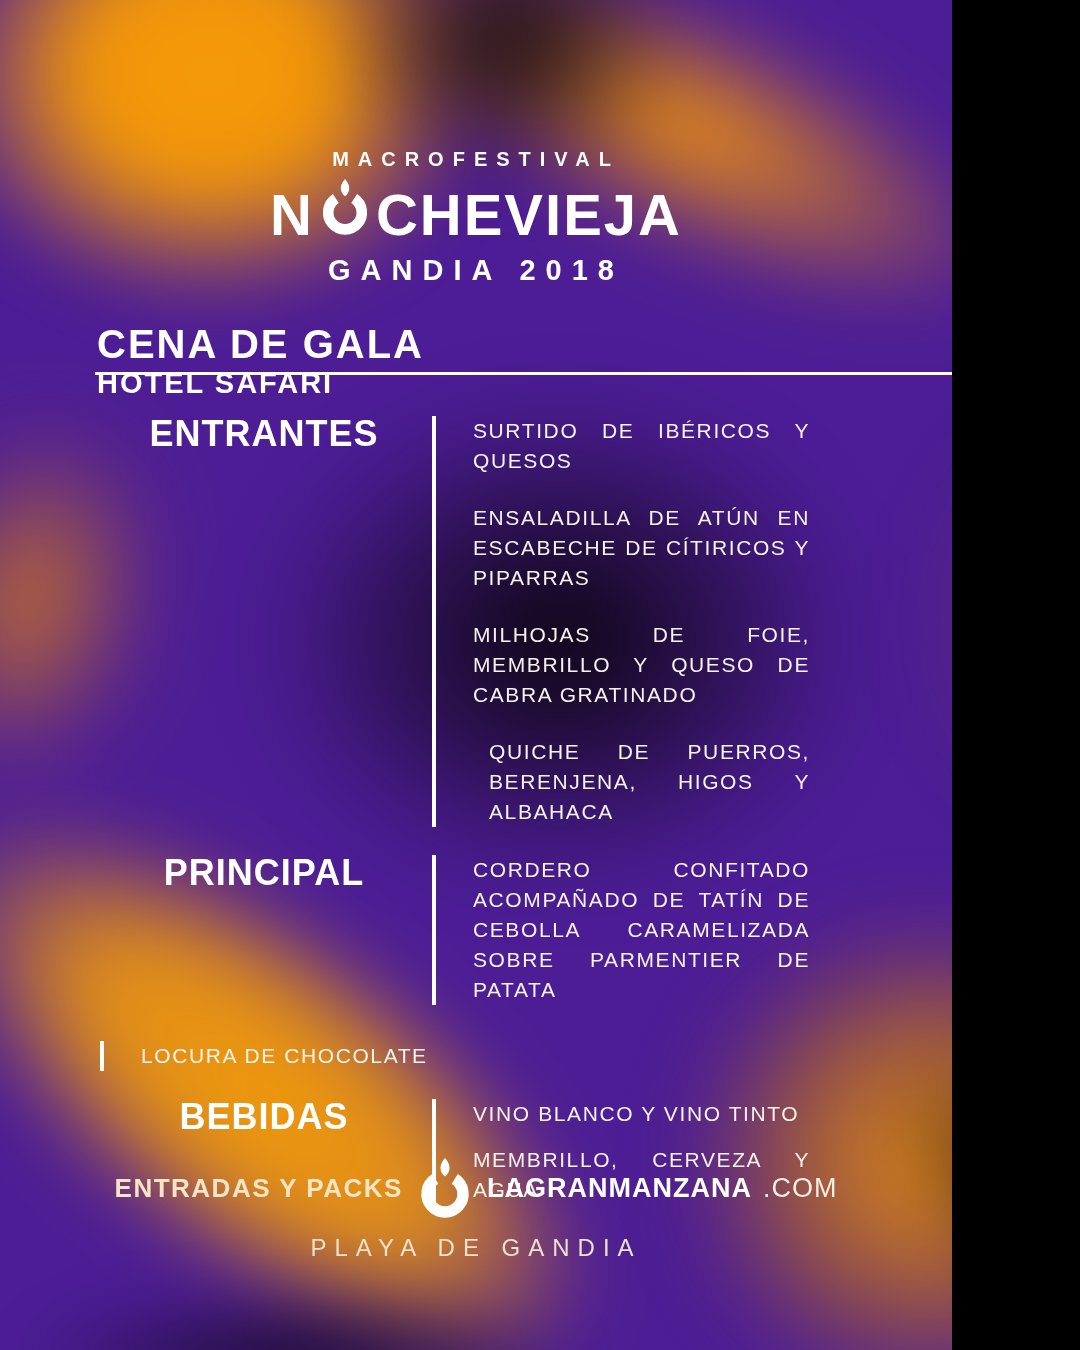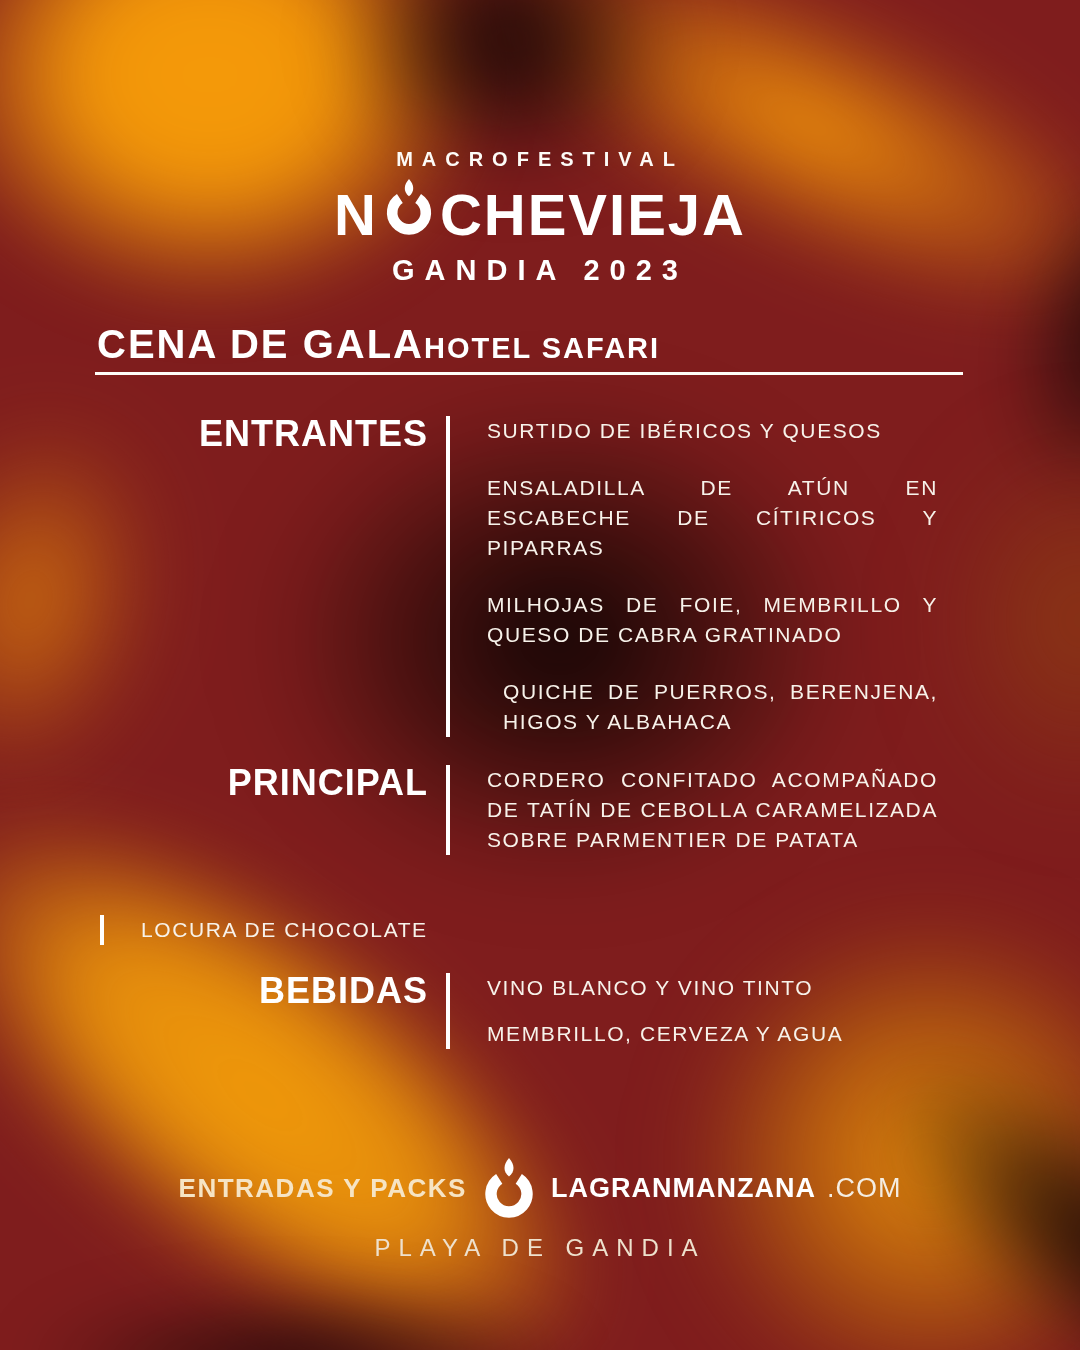--- a/index.html
+++ b/index.html
@@ -1,18 +1,18 @@
 <!DOCTYPE html>
 <html><head>
 <meta charset="utf-8">
 <style>
   html,body{margin:0;padding:0;background:#000;}
   .poster{
-    position:relative;width:1080px;height:1350px;overflow:hidden;
-    background:#7f1d1d;
+    position:relative;width:952px;height:1350px;overflow:hidden;
+    background:#4c1d95;
     font-family:"Liberation Sans","DejaVu Sans",sans-serif;
     color:#ffffff;
   }
   
   .bg{position:absolute;inset:0;overflow:hidden;}
   .blob{position:absolute;}
   .b1{left:-180px;top:-250px;width:780px;height:650px;filter:blur(32px);
       background:radial-gradient(closest-side,#f59a08 0%,#f2960a 32%,rgba(245,154,8,0) 72%);}
   .b2{right:-220px;top:-40px;width:980px;height:330px;transform:rotate(25deg);filter:blur(34px);
       background:radial-gradient(closest-side,rgba(244,148,8,.97) 0%,rgba(244,148,8,0) 74%);}
@@ -36,30 +36,30 @@
       background:radial-gradient(closest-side,rgba(5,2,1,.75) 0%,rgba(5,2,1,0) 78%);}
   
   .content{position:absolute;inset:0;}
   .brand{position:absolute;top:148px;left:0;width:100%;text-align:center;}
   .kicker{font-size:20px;font-weight:700;letter-spacing:9px;color:#fdfbf7;}
   .wordmark{margin-top:8px;font-size:58px;font-weight:800;letter-spacing:2px;line-height:1;
             display:flex;align-items:baseline;justify-content:center;}
   .wordmark svg{height:56px;width:auto;margin:0 3px;}
   .subtitle{margin-top:10px;font-size:29px;font-weight:700;letter-spacing:10px;}
   .header-row{position:absolute;top:322px;left:97px;width:866px;
-              display:flex;justify-content:flex-start;align-items:baseline;}
+              display:flex;justify-content:flex-end;align-items:baseline;flex-direction:column;}
   .event{font-size:40px;font-weight:700;letter-spacing:2px;}
   .venue{font-size:29px;font-weight:700;letter-spacing:2px;}
   .rule{position:absolute;top:372px;left:95px;width:868px;height:3px;background:#fffdf8;}
   .menu{position:absolute;top:416px;left:100px;right:142px;}
   .section{display:flex;align-items:stretch;}
   .section-0{margin-bottom:28px;}
-  .section-1{margin-bottom:60px;}
+  .section-1{margin-bottom:36px;}
   .section-2{margin-bottom:28px;}
-  .label{width:328px;text-align:right;padding-right:18px;
+  .label{width:328px;text-align:center;padding-right:4px;
          font-size:36px;font-weight:800;letter-spacing:1px;line-height:1;}
   .vbar{width:4px;background:#ffffff;}
   .items{flex:1;padding-left:37px;}
   .item{font-size:21px;font-weight:400;letter-spacing:1.6px;line-height:1.43;
         color:#f7f2ea;text-align:justify;margin-bottom:16px;}
   .item:last-child{margin-bottom:0;}
   .section-0 .item{margin-bottom:27px;}
   .section-0 .item:last-child{margin-bottom:0;margin-left:16px;}
   
   .footer{position:absolute;top:1158px;left:0;width:100%;text-align:center;}
@@ -95,21 +95,21 @@
     <header class="brand">
       <div class="kicker">MACROFESTIVAL</div>
       <div class="wordmark">
         <span>N</span>
         <svg viewBox="0 0 100 100" aria-hidden="true">
           <path d="M50 0 C41 10 39 22 50 31 C61 22 59 10 50 0 Z" fill="#ffffff"></path>
           <path d="M66.3 34.8 A30 30 0 1 1 33.7 34.8" fill="none" stroke="#ffffff" stroke-width="19"></path>
         </svg>
         <span>CHEVIEJA</span>
       </div>
-      <div class="subtitle">GANDIA 2023</div>
+      <div class="subtitle">GANDIA 2018</div>
     </header>
 
     <div class="header-row">
       <div class="event">CENA DE GALA</div>
       <div class="venue">HOTEL SAFARI</div>
     </div>
     <div class="rule"></div>
 
     <main class="menu">
   <section class="section section-0">

